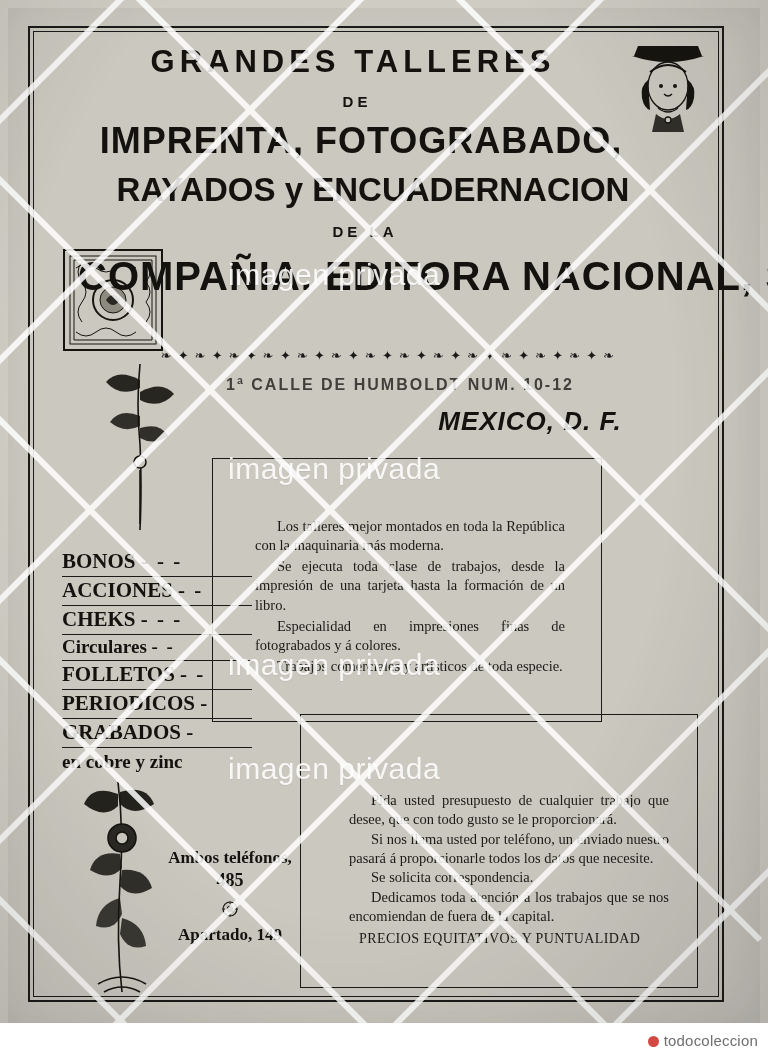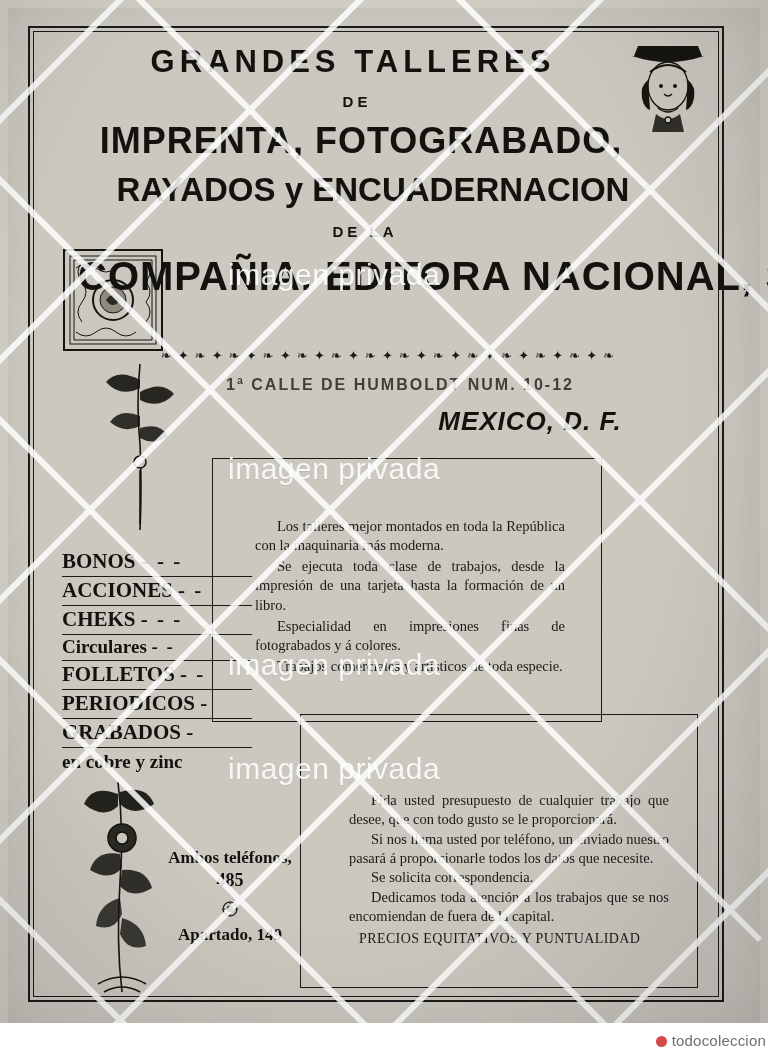--- a/index.html
+++ b/index.html
@@ -350,21 +350,21 @@
     position: absolute;
     left: 0;
     bottom: 0;
     width: 768px;
     height: 32px;
     background: #ffffff;
     z-index: 7;
   }
   .todo {
     position: absolute;
-    right: 2px;
+    right: 10px;
     bottom: 6px;
     font-family: "Liberation Sans", sans-serif;
     font-size: 15px;
     color: #6f6f6f;
     letter-spacing: 0.2px;
     z-index: 8;
   }
   .todo .dotmark {
     display: inline-block;
     width: 11px;

